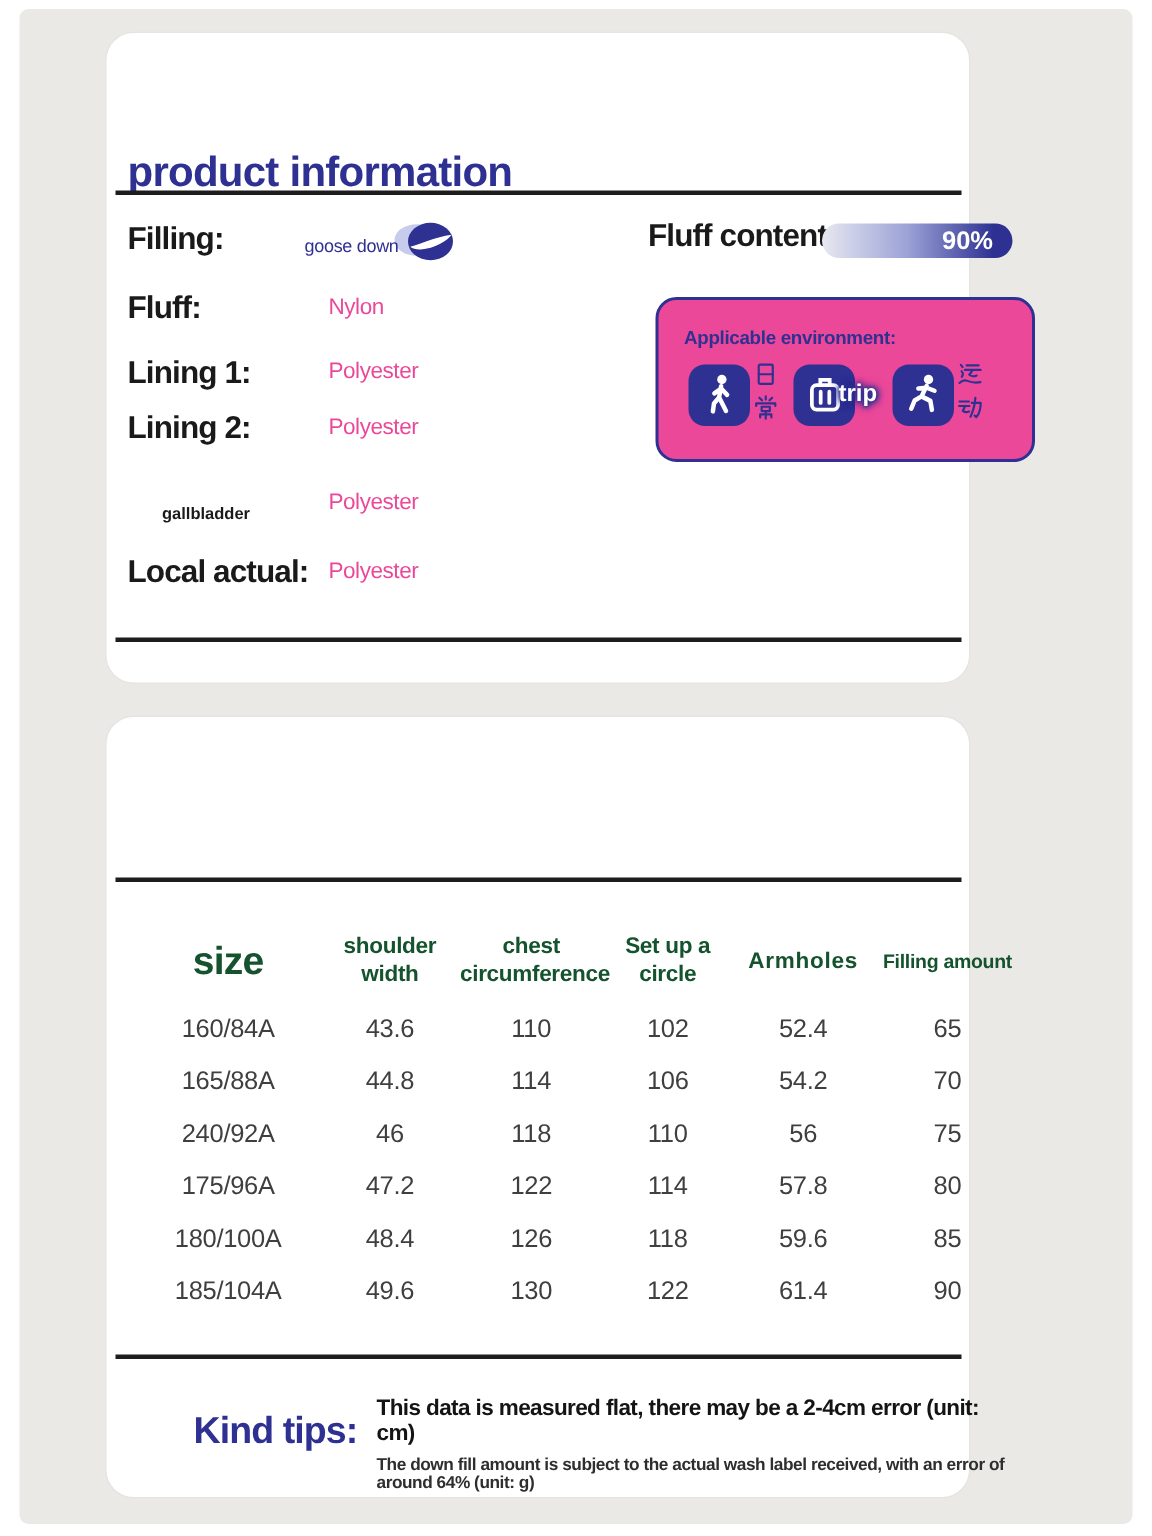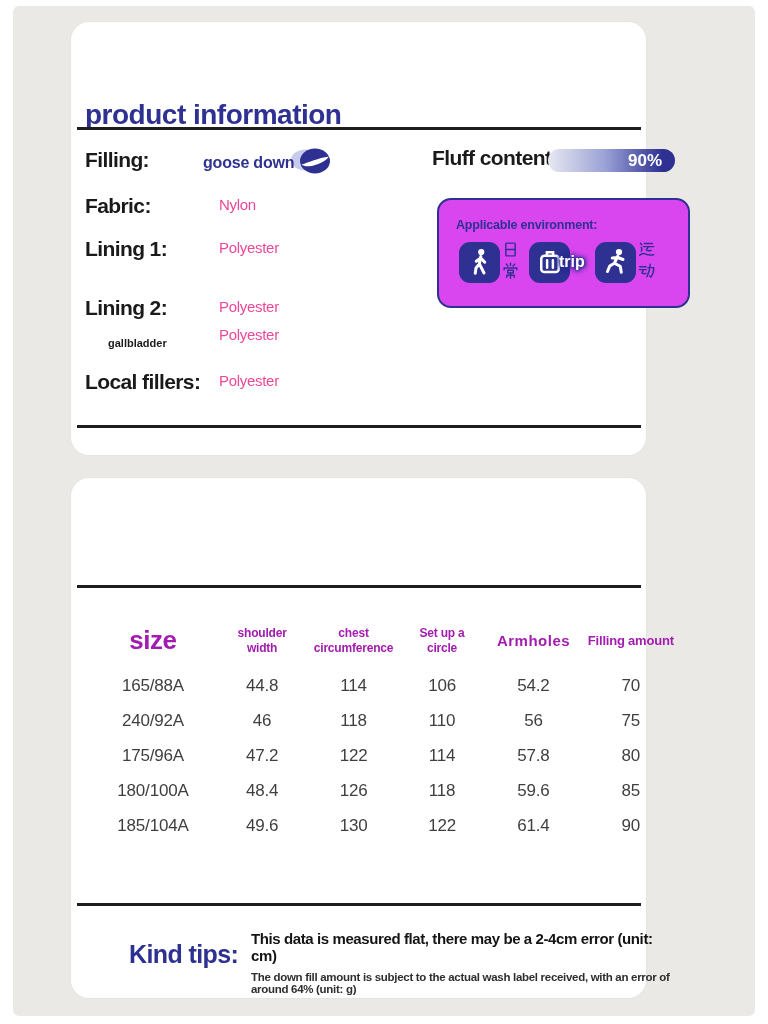--- a/index.html
+++ b/index.html
@@ -34,56 +34,56 @@
   #rule-tips { top:425px; }
 
   
   .p-row { position:absolute; left:14px; width:400px; height:34px; }
   .p-label { font-weight:bold; font-size:21px; color:#1a1a1a; letter-spacing:-0.6px; }
   .p-row.small .p-label { font-size:11px; font-weight:bold; position:relative; top:9px; letter-spacing:0;margin-left:23px; }
   .p-value { position:absolute; left:134px; top:2px; font-size:15px; color:#ec4899; letter-spacing:-0.3px; }
 
   
   .goose-wrap { position:absolute; left:118px; top:-4px; display:flex; align-items:center; }
-  .goose-text { color:var(--accent,#2e3192); font-weight:bold; font-size:16px; letter-spacing:-0.2px; position:relative; z-index:2;text-align:right; }
+  .goose-text { color:var(--accent,#2e3192); font-weight:normal; font-size:12px; letter-spacing:-0.2px; position:relative; z-index:2;text-align:right; }
   .goose-logo { margin-left:-6px; }
 
   
   .fluff-label { position:absolute; left:361px; top:124px; font-weight:bold; font-size:21px; color:#1a1a1a; letter-spacing:-0.6px; }
   .fluff-bar {
     position:absolute; left:477px; top:127px; width:127px; height:23px;
     border-radius:12px; background:linear-gradient(90deg,#e7e8f1 0%,#9ba2d6 45%,#2e3192 90%);
     line-height:23px; text-align:right; padding-right:13px;
     color:#ffffff; font-weight:bold; font-size:17px;
   }
 
   
   .env-box {
     position:absolute; left:366px; top:176px; width:253px; height:110px;
-    border:2.5px solid var(--accent,#2e3192); border-radius:14px; background:#d946ef;
+    border:2.5px solid var(--accent,#2e3192); border-radius:14px; background:#ec4899;
   }
   .env-label { margin:18px 0 0 17px; font-size:12.5px; font-weight:bold; color:var(--accent,#2e3192); letter-spacing:-0.2px; }
   .env-items { display:flex; align-items:center; margin:9px 0 0 20px; }
   .env-item { display:flex; align-items:center; margin-right:10px; }
   .env-square {
     width:41px; height:41px; background:var(--accent,#2e3192); border-radius:11px;
     display:flex; align-items:center; justify-content:center; flex:none;
   }
   .env-cjk { display:flex; flex-direction:column; margin-left:2px; }
   .env-trip {
     color:#ffffff; font-weight:bold; font-size:16px; margin-left:-11px; position:relative; z-index:2;
     text-shadow:0 0 2px #2e3192,0 0 3px #2e3192,0 0 5px #2e3192,0 0 7px #2e3192,1px 1px 4px #2e3192;
   }
 
   
   .size-table-wrap { position:absolute; left:20px; top:135px; width:590px; }
   table { width:100%; border-collapse:collapse; }
-  th { color:#a21caf; font-weight:bold; text-align:center; vertical-align:middle; height:55px; padding:0; }
+  th { color:#14532d; font-weight:bold; text-align:center; vertical-align:middle; height:55px; padding:0; }
   th.h-size { font-size:26px; letter-spacing:-0.5px; }
-  th.h-small { font-size:12px; line-height:1.25; letter-spacing:-0.2px;text-decoration:underline; }
+  th.h-small { font-size:15px; line-height:1.25; letter-spacing:-0.2px;text-decoration:underline; }
   th.h-small .wrapbox { display:inline-block; }
   th.h-mid { font-size:15px; letter-spacing:0.5px; }
   th.h-mid2 { font-size:13px; letter-spacing:-0.2px; }
   .w-shoulder { max-width:62px; } .w-chest { max-width:95px; } .w-setup { max-width:62px; }
   td { font-size:17px; color:#3f3f3f; text-align:center; height:35px; padding:0; letter-spacing:-0.2px; }
   col.c1{width:21%} col.c2{width:16%} col.c3{width:15%} col.c4{width:15%} col.c5{width:16%} col.c6{width:17%}
 
   
   .kind-label { position:absolute; left:58px; top:462px; font-size:25px; font-weight:bold; color:var(--accent,#2e3192); letter-spacing:-0.6px; }
   .tips-text { position:absolute; left:180px; top:452px; width:420px; text-align:left; }
@@ -101,25 +101,25 @@
 
   <div id="product-rows">
       <div class="p-row" style="top: 126px;"><span class="p-label">Filling:</span><span class="goose-wrap">
           <span class="goose-text">goose down</span>
           <span class="goose-logo"><svg xmlns="http://www.w3.org/2000/svg" width="46" height="34" viewBox="0 0 46 34">
               <ellipse cx="18" cy="16" rx="15" ry="10.5" fill="#9aa3dd" opacity="0.55"></ellipse>
               <ellipse cx="27" cy="17" rx="15" ry="12.5" fill="#2e3192"></ellipse>
               <path d="M13.5 20.5 C21 18.5 30 14 41 12.5 C38.5 16.5 29.5 21.8 20.5 22.3 C17.5 22.4 15 21.8 13.5 20.5 Z" fill="#ffffff"></path>
             </svg></span>
         </span></div>
-      <div class="p-row" style="top: 172px;"><span class="p-label">Fabric:</span><span class="p-value">Nylon</span></div>
+      <div class="p-row" style="top: 172px;"><span class="p-label">Fluff:</span><span class="p-value">Nylon</span></div>
       <div class="p-row" style="top: 215px;"><span class="p-label">Lining 1:</span><span class="p-value">Polyester</span></div>
-      <div class="p-row" style="top: 274px;"><span class="p-label">Lining 2:</span><span class="p-value">Polyester</span></div>
+      <div class="p-row" style="top: 252px;"><span class="p-label">Lining 2:</span><span class="p-value">Polyester</span></div>
       <div class="p-row small" style="top: 302px;"><span class="p-label">gallbladder</span><span class="p-value">Polyester</span></div>
-      <div class="p-row" style="top: 348px;"><span class="p-label">Local fillers:</span><span class="p-value">Polyester</span></div>
+      <div class="p-row" style="top: 348px;"><span class="p-label">Local actual:</span><span class="p-value">Polyester</span></div>
     </div>
 
   <div class="fluff-label">Fluff content:</div>
   <div class="fluff-bar">
     <span>90%</span>
   </div>
 
   <div class="env-box">
     <div class="env-label">Applicable environment:</div>
     <div class="env-items" id="env-items">
@@ -199,20 +199,28 @@
             <th class="h-size"><span class="wrapbox ">size</span></th>
             <th class="h-small"><span class="wrapbox w-shoulder">shoulder width</span></th>
             <th class="h-small"><span class="wrapbox w-chest">chest circumference</span></th>
             <th class="h-small"><span class="wrapbox w-setup">Set up a circle</span></th>
             <th class="h-mid"><span class="wrapbox ">Armholes</span></th>
             <th class="h-mid2"><span class="wrapbox ">Filling amount</span></th>
           </tr>
         </thead>
       <tbody id="size-table-body">
           <tr>
+            <td>160/84A</td>
+            <td>43.6</td>
+            <td>110</td>
+            <td>102</td>
+            <td>52.4</td>
+            <td>65</td>
+          </tr>
+          <tr>
             <td>165/88A</td>
             <td>44.8</td>
             <td>114</td>
             <td>106</td>
             <td>54.2</td>
             <td>70</td>
           </tr>
           <tr>
             <td>240/92A</td>
             <td>46</td>

